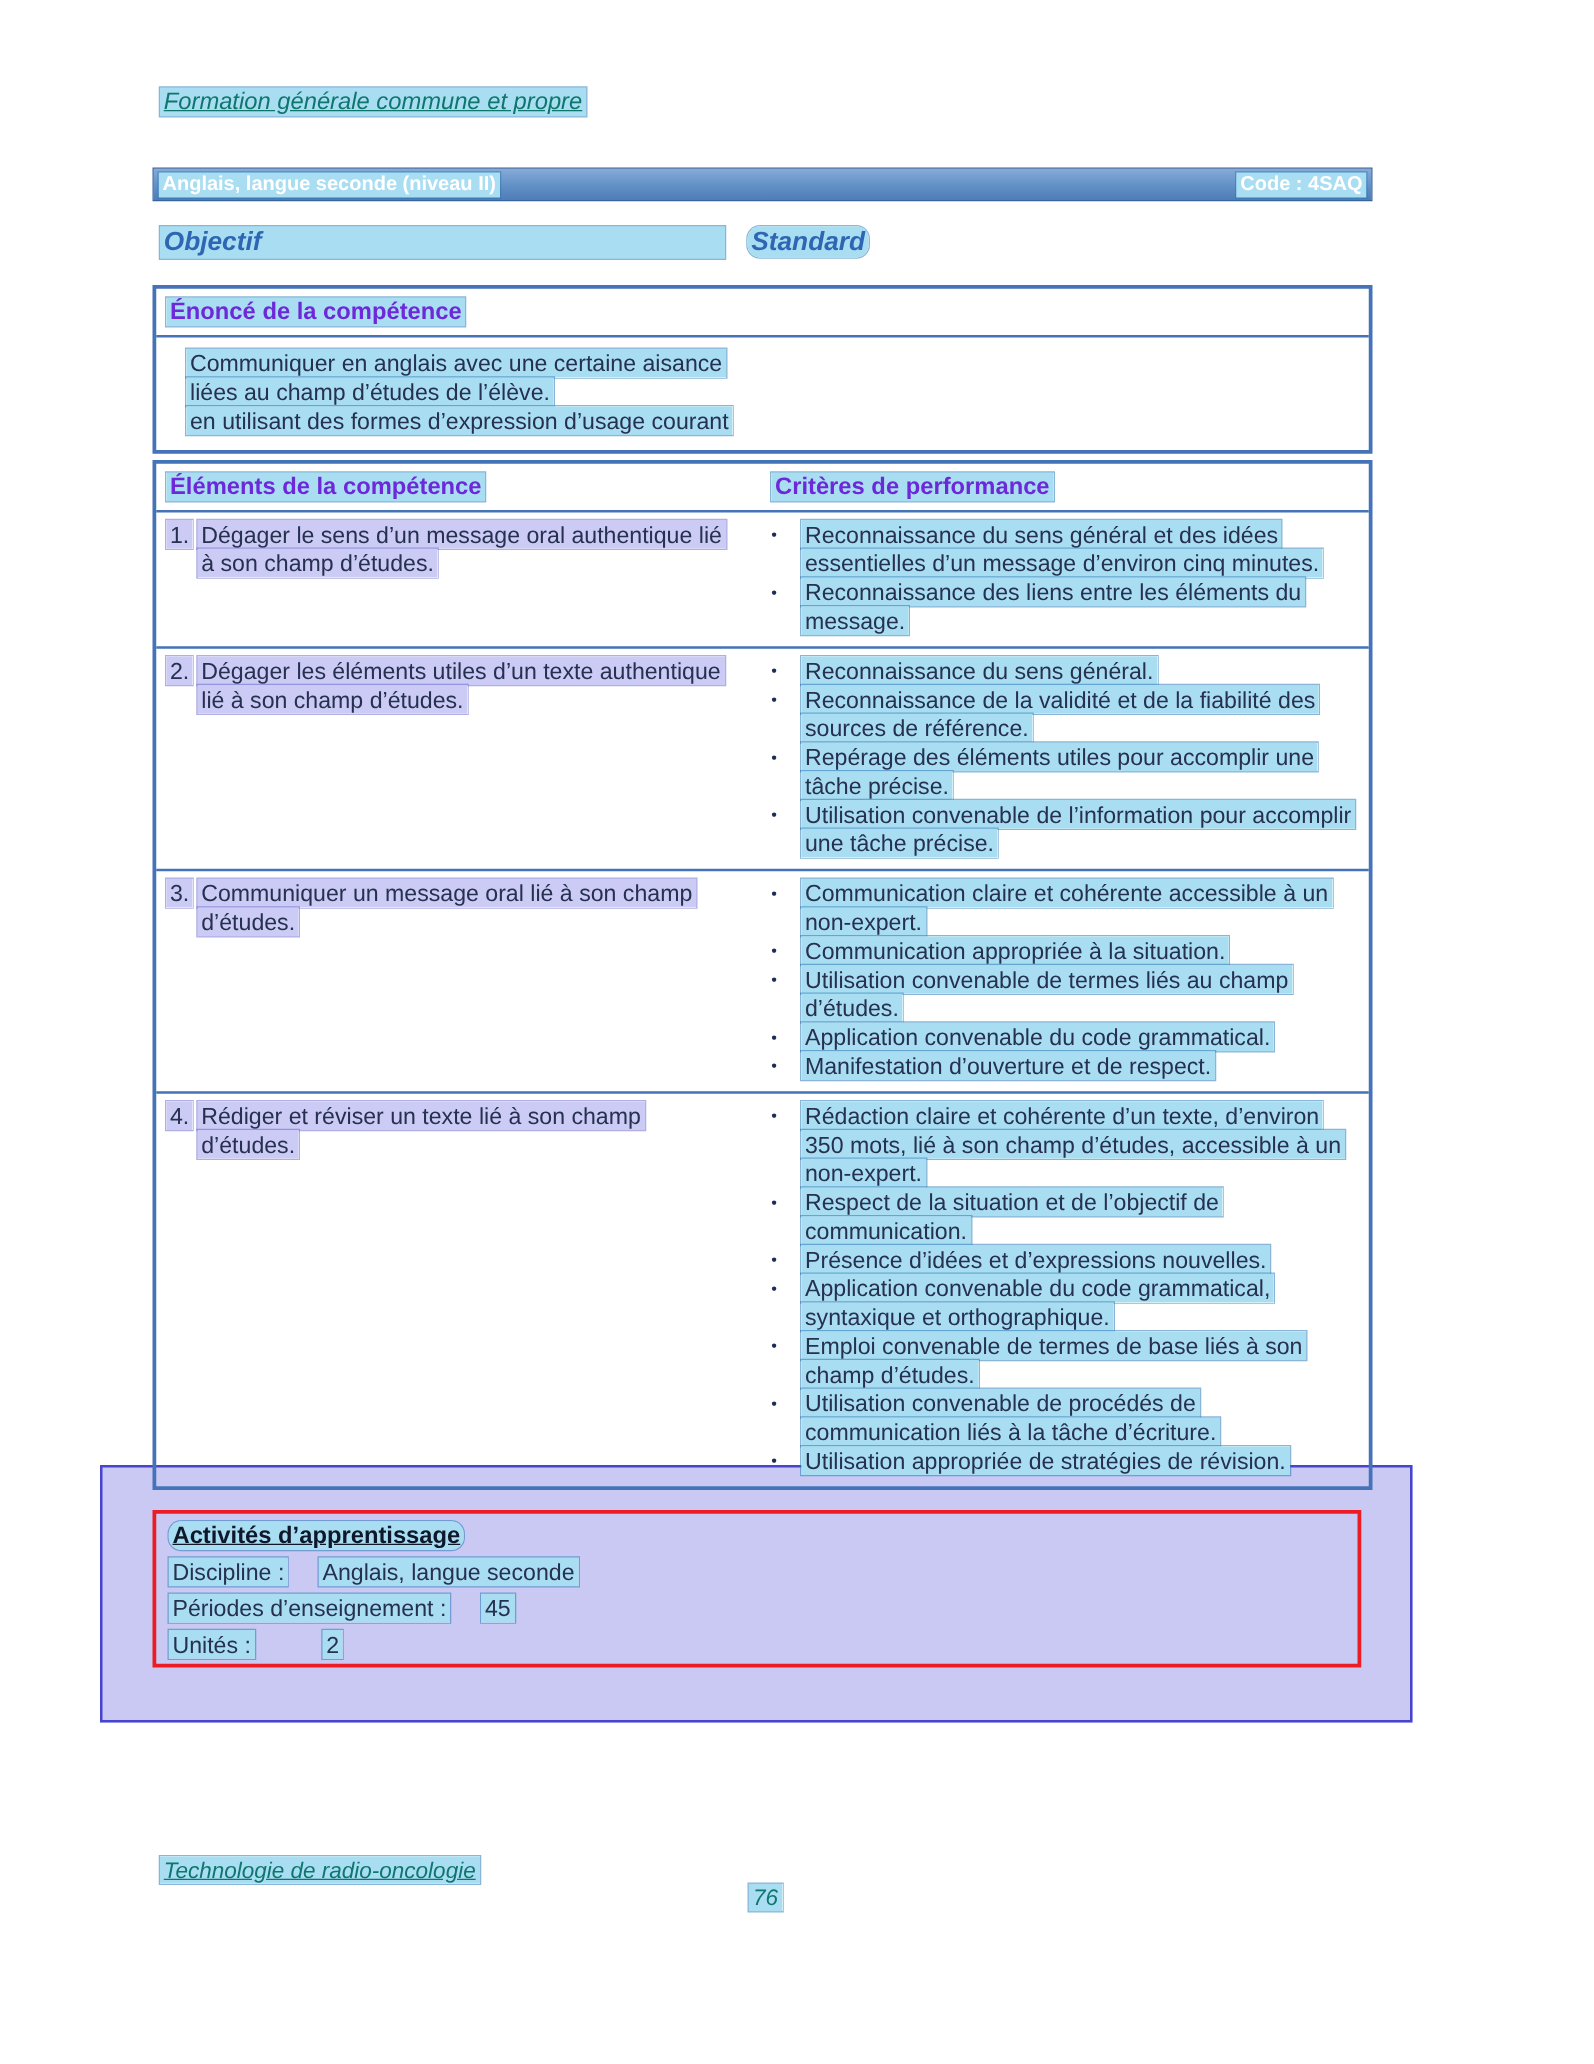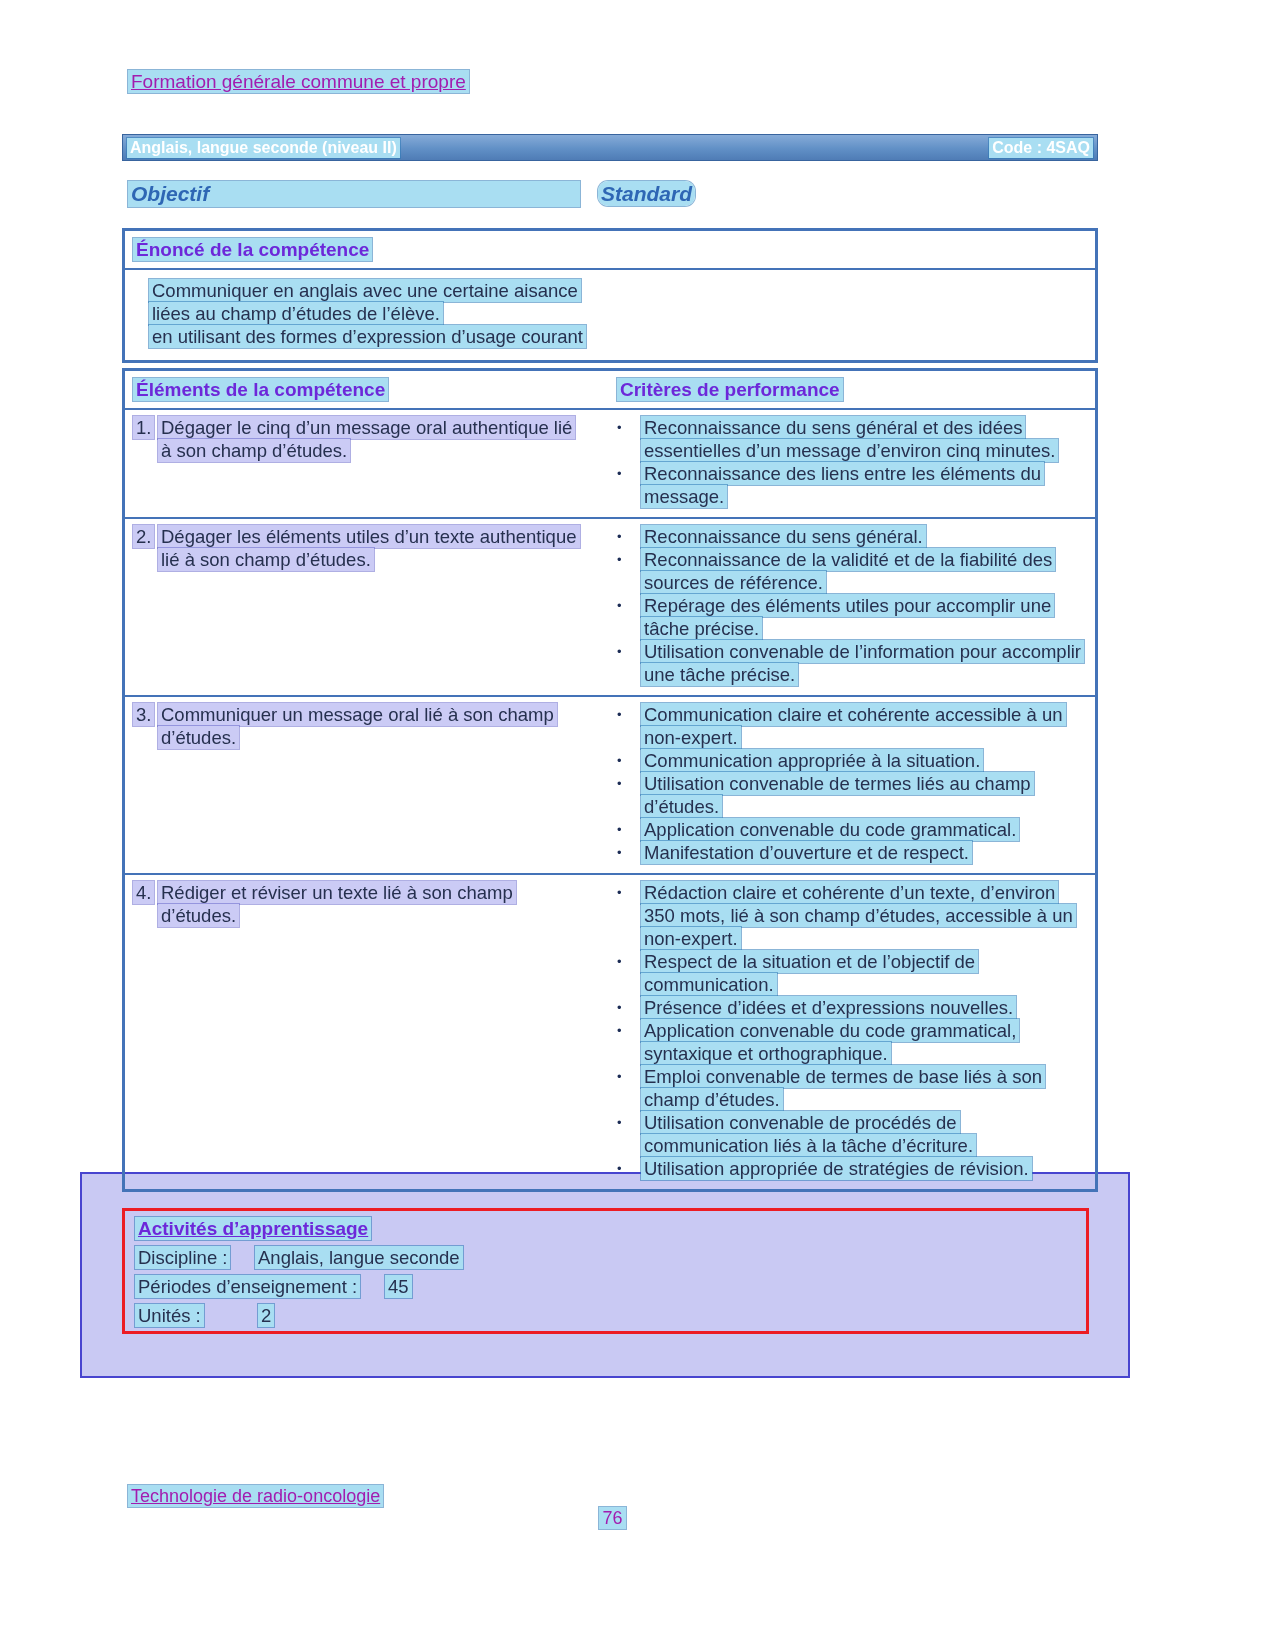--- a/index.html
+++ b/index.html
@@ -8,21 +8,21 @@
     background:#ffffff; color:#26304f;
     font-family:"Liberation Sans", sans-serif;
   }
   .abs { position:absolute; }
 
   
   .hl { padding:1px 3px; -webkit-box-decoration-break:clone; box-decoration-break:clone; }
   .hl-cyan { background:#a9def2; box-shadow:0 0 0 1px rgba(44,120,182,0.55); }
   .hl-lav  { background:#cbcbf5; box-shadow:0 0 0 1px rgba(96,96,200,0.5); }
 
-  .blue { color:#a21caf; }
+  .blue { color:#0f766e;font-style:italic; }
   .u { text-decoration:underline; }
 
   .top-header { left:128px; top:71px; font-size:19px; }
 
   .banner {
     left:122px; top:134px; width:976px; height:27px;
     background:linear-gradient(180deg,#86abd8 0%, #6190c6 55%, #4f7cb5 100%);
     border:1px solid #38649e;
     display:flex; align-items:center; justify-content:space-between;
     padding:0 4px; box-sizing:border-box;
@@ -59,21 +59,21 @@
   .crittxt { width:445px; }
 
   .bottom-panel {
     left:80px; top:1172px; width:1050px; height:206px;
     background:#c9c9f3; border:2px solid #4844cf; box-sizing:border-box; z-index:1;
   }
   .red-box {
     position:absolute; left:40px; top:34px; width:967px; height:126px;
     border:3px solid #ec1c24; box-sizing:border-box; padding:7px 10px;
   }
-  .act-title { font-size:19px; font-weight:bold; color:#6d28d9; text-decoration:underline; }
+  .act-title { font-size:19px; font-weight:bold; color:#0f172a; text-decoration:underline;border-radius:10px; }
   .field { display:flex; margin-top:6px; font-size:18.5px; line-height:23px; }
   .field:first-of-type { margin-top:9px; }
   .f-label { flex:none; box-sizing:border-box; }
   .w120 { width:120px; }
   .w123 { width:123px; }
   .w250 { width:250px; }
 
   .footer-prog { left:128px; top:1486px; font-size:18px; }
   .footer-page { left:128px; top:1508px; width:969px; text-align:center; font-size:18px; }
 </style>
@@ -109,21 +109,21 @@
   <div class="abs ctable panel-border">
     <div class="thead">
       <div class="cl"><span class="hl hl-cyan title-text">Éléments de la compétence</span></div>
       <div class="cr"><span class="hl hl-cyan title-text">Critères de performance</span></div>
     </div>
 
     <div class="trow">
       <div class="cl">
         <div class="element">
           <span class="num-col"><span class="hl hl-lav">1.</span></span>
-          <div class="eltxt"><span class="hl hl-lav">Dégager le cinq d’un message oral authentique lié à son champ d’études.</span></div>
+          <div class="eltxt"><span class="hl hl-lav">Dégager le sens d’un message oral authentique lié à son champ d’études.</span></div>
         </div>
       </div>
       <div class="cr">
         <div class="crit">
           <span class="bullet">•</span>
           <div class="crittxt"><span class="hl hl-cyan">Reconnaissance du sens général et des idées essentielles d’un message d’environ cinq minutes.</span></div>
         </div>
         <div class="crit">
           <span class="bullet">•</span>
           <div class="crittxt"><span class="hl hl-cyan">Reconnaissance des liens entre les éléments du message.</span></div>

